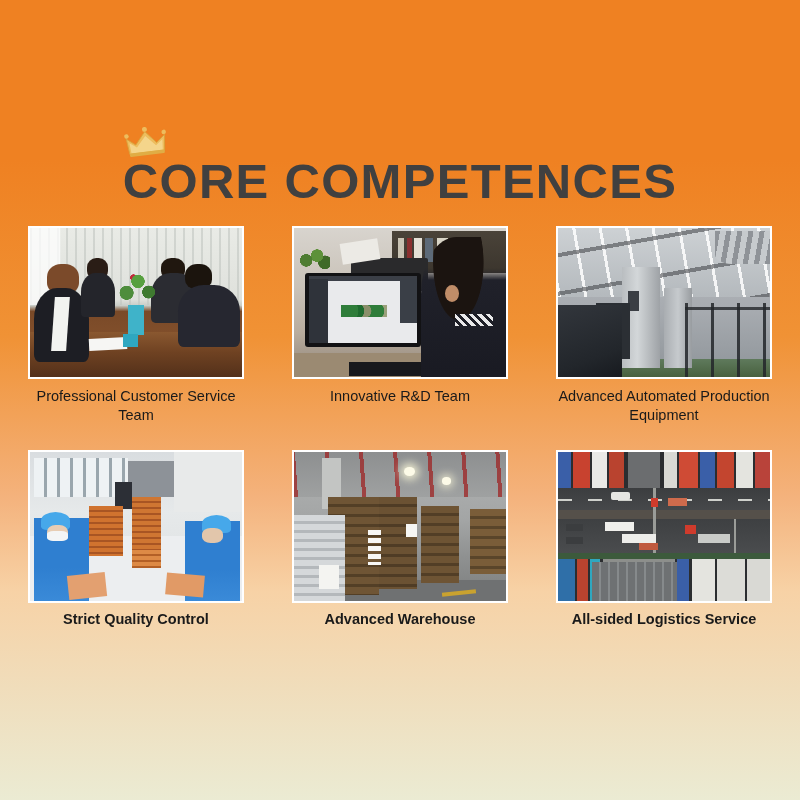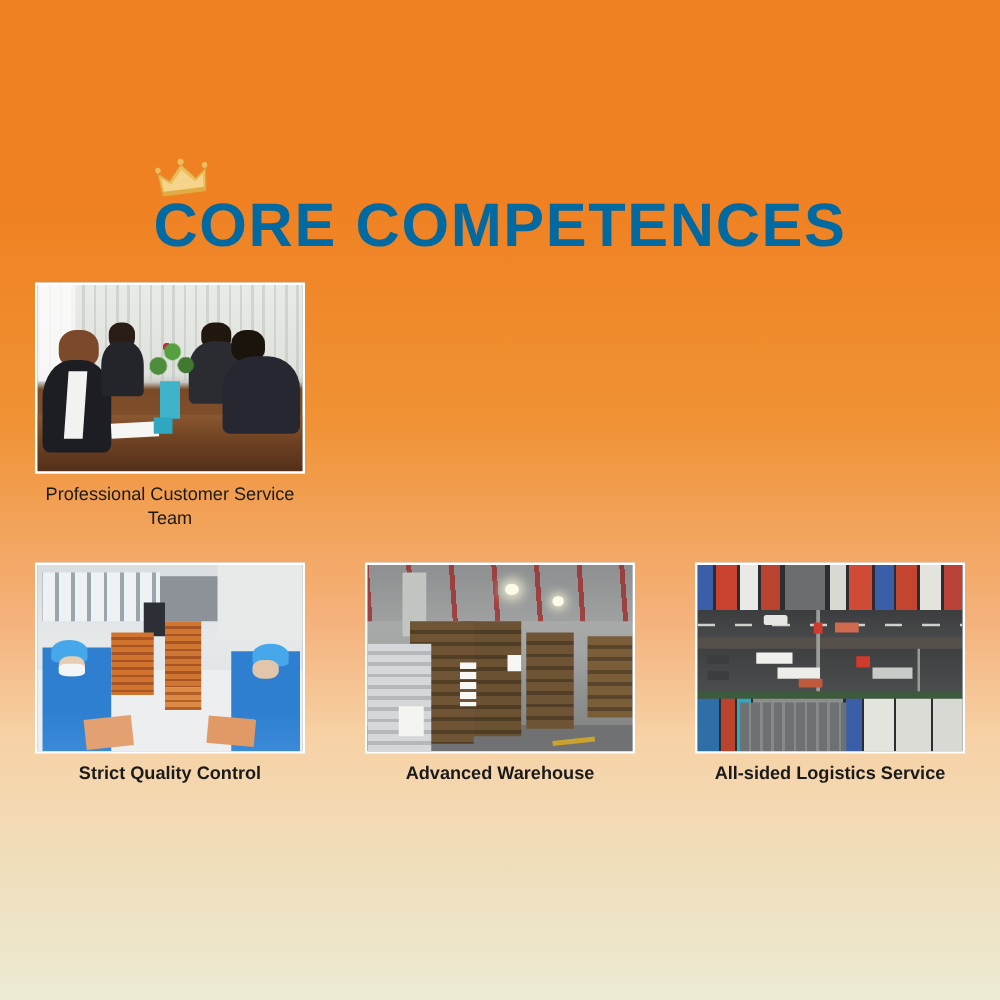--- a/index.html
+++ b/index.html
@@ -39,21 +39,21 @@
     position: absolute;
     left: 2px;
     top: -31px;
     width: 42px;
     height: 32px;
     transform: rotate(-7deg);
   }
   .page-title {
     font-size: 49px;
     font-weight: bold;
-    color: #0369a1;
+    color: #404040;
     letter-spacing: 1.3px;
     line-height: 1;
     white-space: nowrap;
     font-family: "Liberation Sans", sans-serif;
   }
 
   
   .grid {
     width: 744px;
     margin: 0 auto;
@@ -312,21 +312,60 @@
           <div class="m2b body"></div>
         <div class="plant"></div>
           <div class="vase"></div>
         <div class="paper"></div>
           <div class="box"></div>
       </div>
     </div>
     <div class="caption">Professional Customer Service Team</div>
   </div>
 
-
+  <div class="card">
+    <div class="photo">
+      <div class="scene s2">
+        <div class="shelf"></div>
+          <div class="shelfitems"></div>
+        <div class="plant"></div>
+          <div class="printer"></div>
+          <div class="lid"></div>
+        <div class="desk"></div>
+        <div class="monitor"></div>
+          <div class="screen"></div>
+        <div class="lpanel"></div>
+          <div class="rpanel"></div>
+          <div class="artwork"></div>
+        <div class="keyboard"></div>
+        <div class="person"></div>
+          <div class="ear"></div>
+          <div class="collar"></div>
+      </div>
+    </div>
+    <div class="caption">Innovative R&amp;D Team</div>
+  </div>
+
+  <div class="card">
+    <div class="photo">
+      <div class="scene s3">
+        <div class="ceil"></div>
+          <div class="beam"></div>
+          <div class="duct"></div>
+        <div class="floor"></div>
+        <div class="m2"></div>
+          <div class="m1"></div>
+          <div class="panel"></div>
+        <div class="m4"></div>
+          <div class="m3"></div>
+          <div class="rail"></div>
+      </div>
+    </div>
+    <div class="caption">Advanced Automated Production Equipment</div>
+  </div>
 
 </div>
 
 <div class="grid row2" style="margin-top:26px">
 
   <div class="card">
     <div class="photo">
       <div class="scene s4">
         <div class="win"></div>
           <div class="wall"></div>

